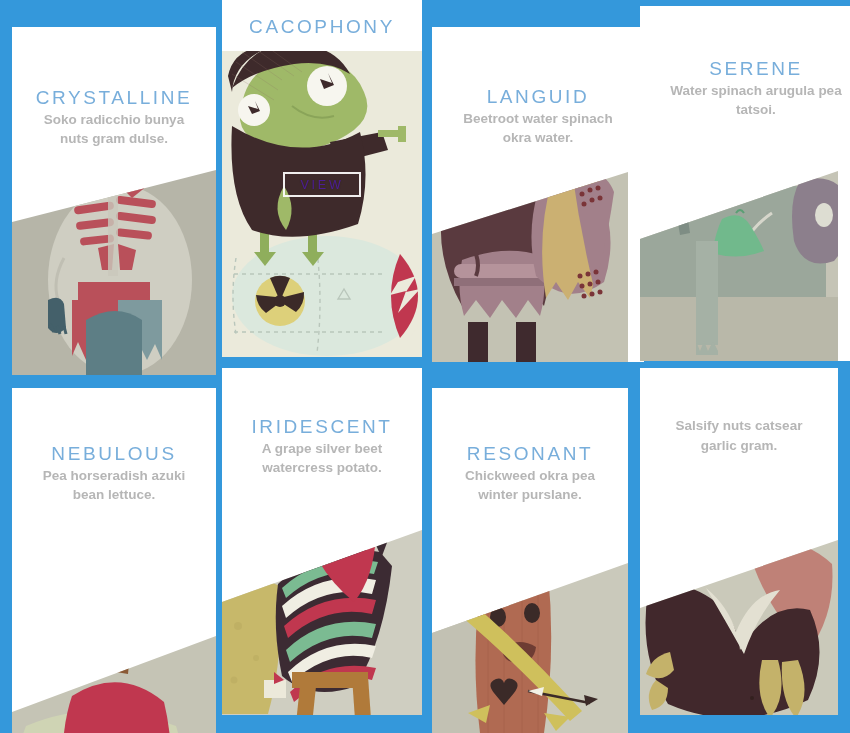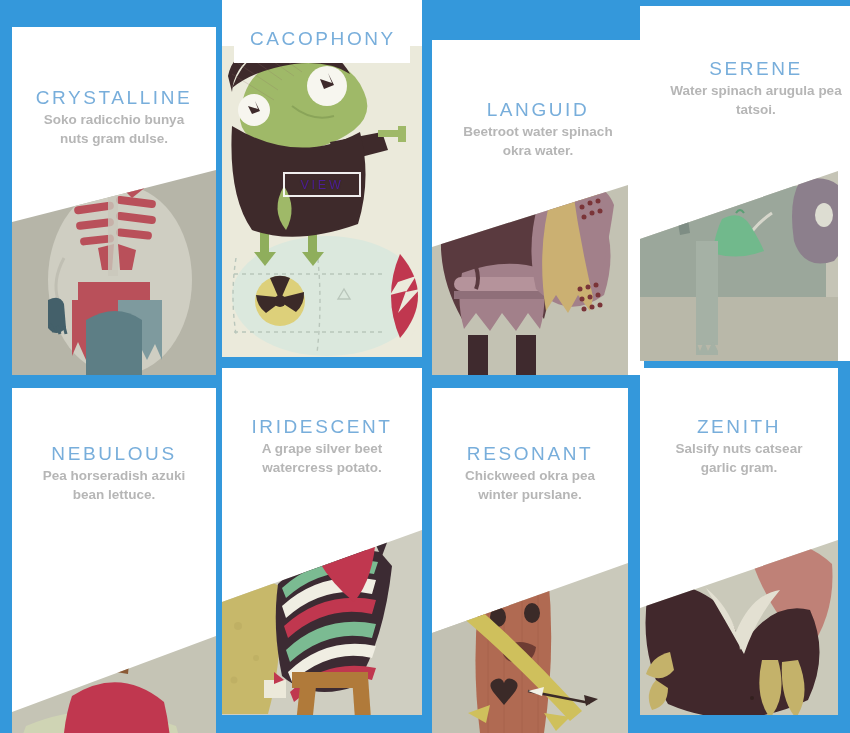--- a/index.html
+++ b/index.html
@@ -46,21 +46,21 @@
 
   
   .art-wrap {
     position: absolute;
     left: 0; right: 0; bottom: 0;
     overflow: hidden;
     z-index: 1;
   }
 
   
-  .card.hovered { padding: 12px; }
+  .card.hovered { padding: 0; }
   .card.hovered .card-text {
     padding-top: 16px;
     padding-bottom: 12px;
     background: #fff;
   }
   .card.hovered .art-wrap { top: 46px; bottom: 0; }
   .view-btn {
     position: absolute;
     z-index: 9;
     border: 2px solid rgba(255,255,255,0.92);
@@ -172,21 +172,21 @@
         <path d="M176 80 h8 v16 h-8 z" fill="#9fb968"></path>
 
         <path d="M10 80 q-4 70 20 104 q44 16 106 -6 q14 -46 2 -92 q-62 34 -128 -6 z" fill="#3e2a2b"></path>
         <path d="M62 140 q14 22 2 44 q-16 -20 -2 -44 z" fill="#9fb968"></path>
         <path d="M70 60 q20 16 42 10" stroke="#8aa459" stroke-width="2" fill="none"></path>
       </svg>
     </div>
     <div class="view-btn" style="left:61px; top:172px; width:78px; height:25px;">VIEW</div>
   </div>
 
-  <div class="card" style="left:432px; top:40px; width:212px; height:335px;">
+  <div class="card" style="left:432px; top:27px; width:212px; height:335px;">
     <div class="card-text" style="padding-top:59px;">
       <div class="card-title">LANGUID</div>
       <div class="card-desc">Beetroot water spinach okra water.</div>
     </div>
     <div class="art-wrap" style="height:190px;">
       <svg viewBox="0 0 196 190" preserveAspectRatio="none" width="196" height="190">
         <defs>
             <clipPath id="cl3">
               <polygon points="0,62 196,0 196,190 0,190"></polygon>
             </clipPath>
@@ -379,21 +379,20 @@
           <path d="M96 128 l62 12" stroke="#3b2a28" stroke-width="2.4"></path>
           <path d="M96 128 l16 -4 -2 9 z" fill="#f2f1e6"></path>
           <path d="M152 132 l14 4 -12 7 z" fill="#3b2a28"></path>
         </g>
       </svg>
     </div>
   </div>
 
   <div class="card" style="left:640px; top:368px; width:198px; height:347px;">
     <div class="card-text" style="padding-top:48px;">
-      <div class="card-title">ZENITH</div>
       <div class="card-desc">Salsify nuts catsear garlic gram.</div>
     </div>
     <div class="art-wrap" style="height:175px;">
       <svg viewBox="0 0 198 175" preserveAspectRatio="none" width="198" height="175">
         <defs>
             <clipPath id="cl8">
               <polygon points="0,68 198,0 198,175 0,175"></polygon>
             </clipPath>
           </defs>
         <g clip-path="url(#cl8)">

